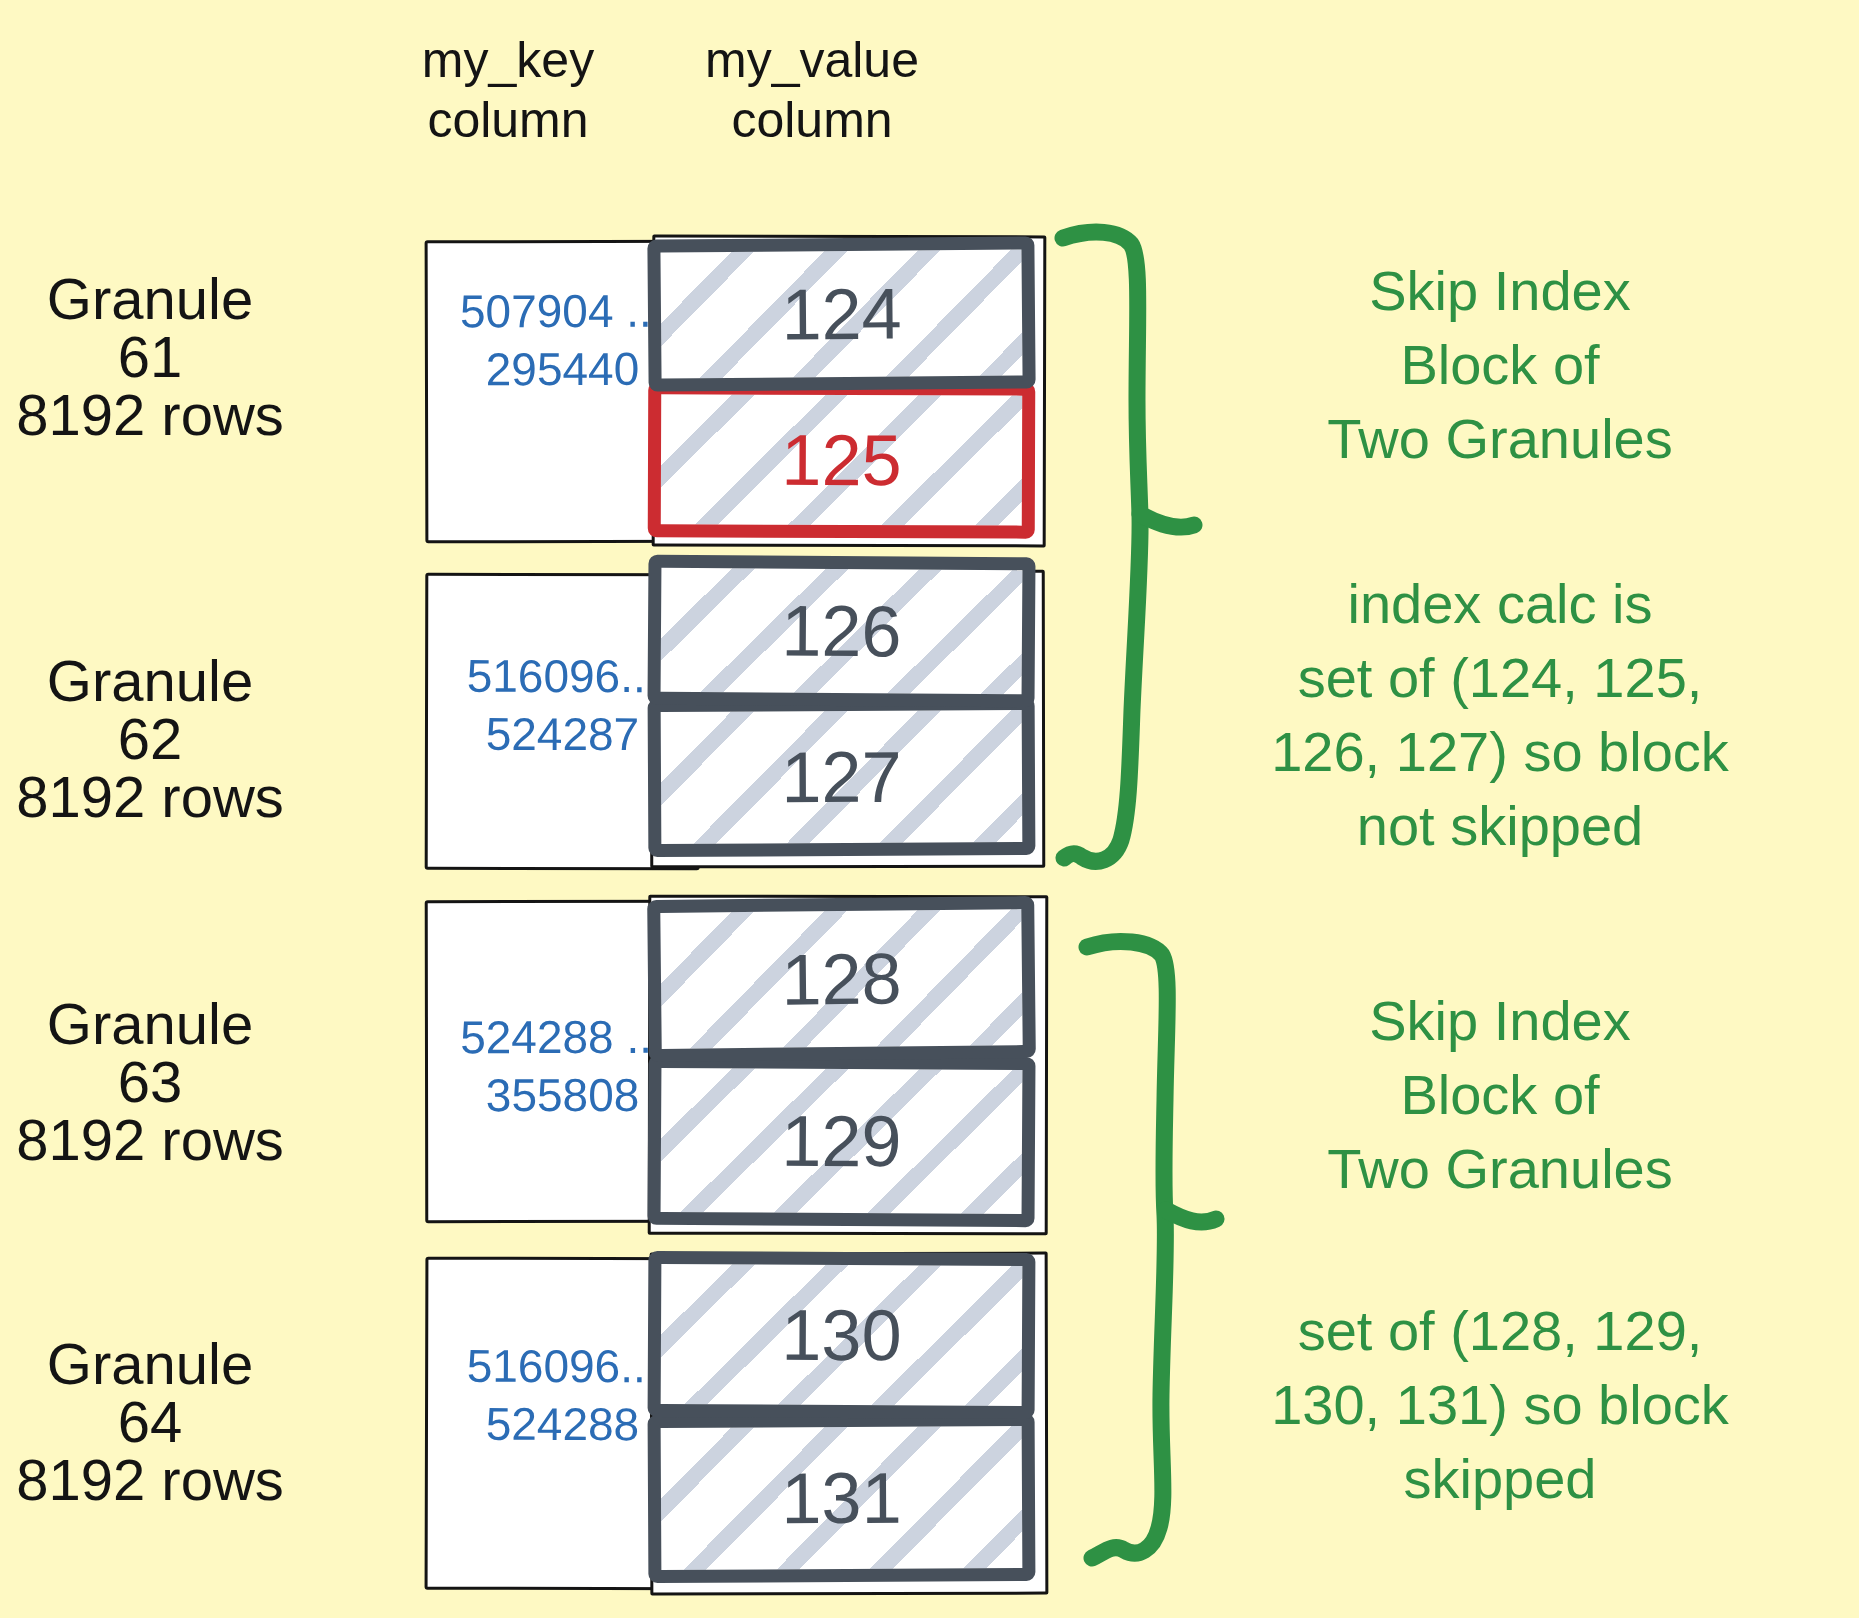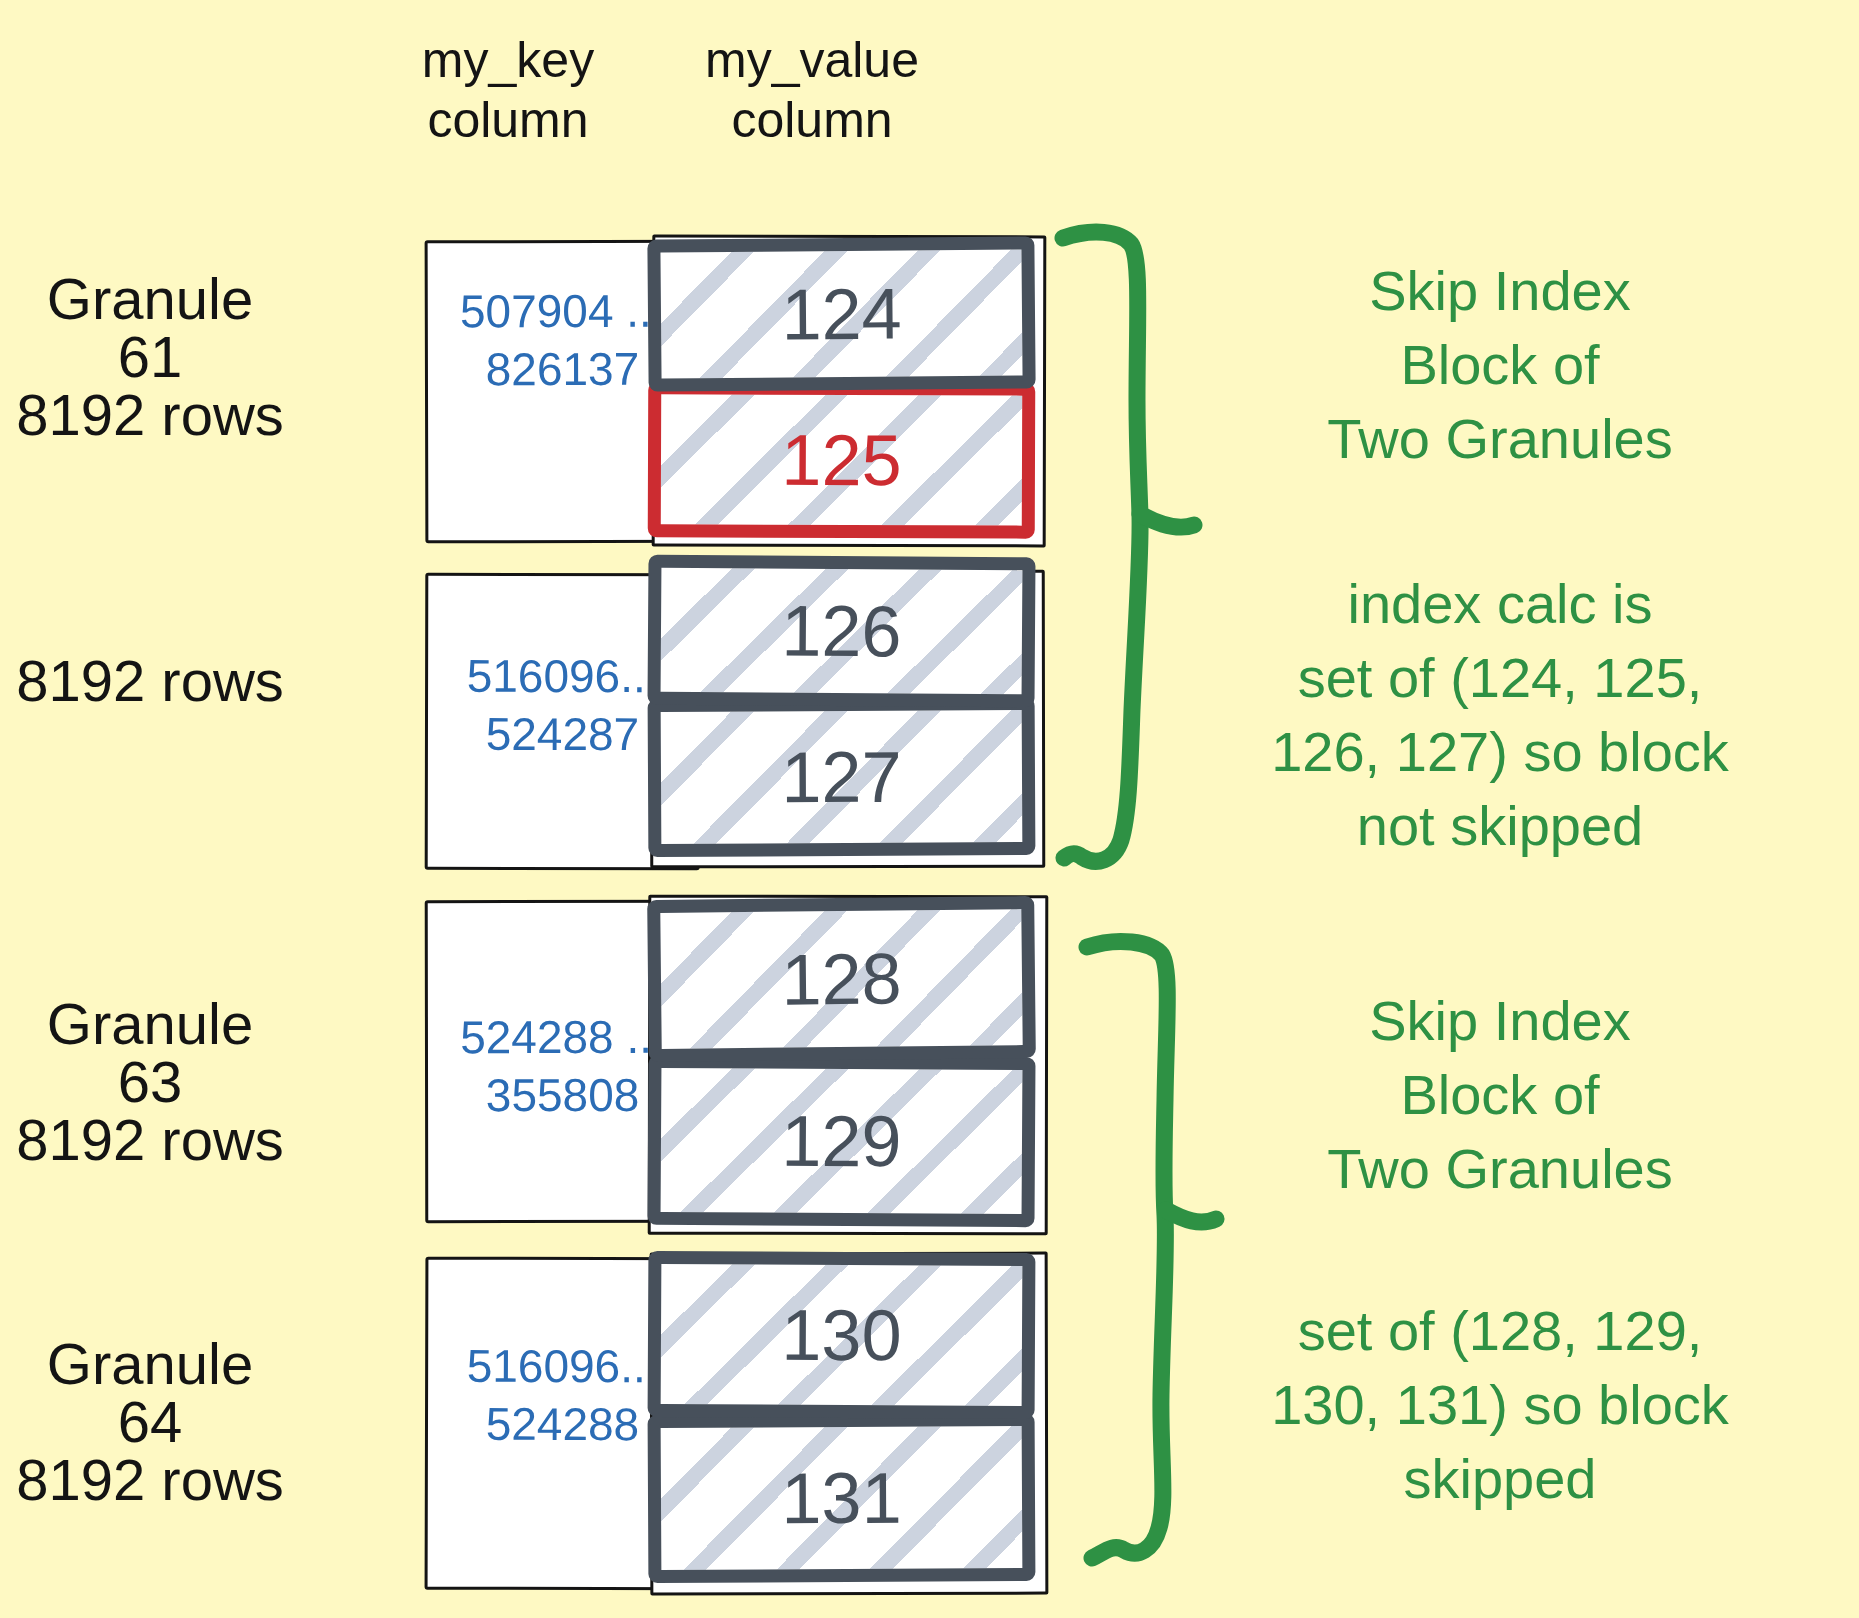--- a/index.html
+++ b/index.html
@@ -87,33 +87,34 @@
   <div class="col-header hdr-value">my_value
 column</div>
 
   <div>
     <div class="granule-label gl1">
       <div>Granule 61</div>
       <div>8192 rows</div>
     </div>
     <div class="key-box kb1">
       <div>507904 ...</div>
-      <div>826137</div>
+      <div>295440</div>
     </div>
     <div class="value-outline vo1"></div>
     <div class="vblock vb1a">
       <span class="vnum">124</span>
     </div>
     <div class="vblock vb1b red">
       <span class="vnum">125</span>
     </div>
   </div>
 
   <div>
     <div class="granule-label gl2">
+      <div>Granule 62</div>
       <div>8192 rows</div>
     </div>
     <div class="key-box kb2">
       <div>516096...</div>
       <div>524287</div>
     </div>
     <div class="value-outline vo2"></div>
     <div class="vblock vb2a">
       <span class="vnum">126</span>
     </div>

